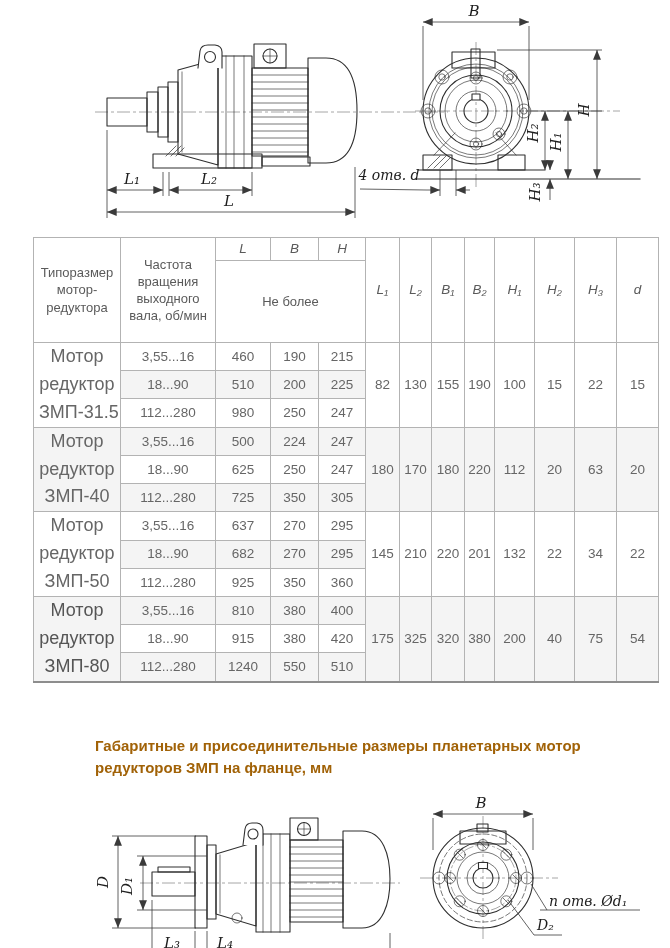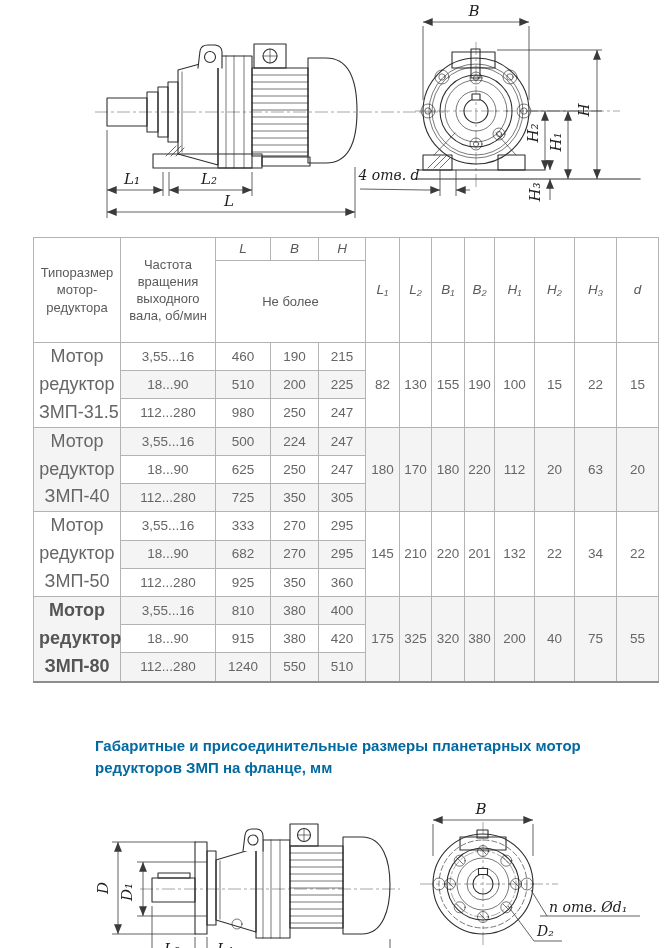--- a/index.html
+++ b/index.html
@@ -19,24 +19,24 @@
   
   table{border-collapse:collapse;table-layout:fixed;width:625px;margin:2px 0 0 33px;
         border:1px solid #9e9e9e;border-bottom:2px solid #8d8d8d;color:#666;}
   td,th{border:1px solid #b3b3b3;text-align:center;vertical-align:middle;padding:0;font-weight:400;}
   thead th{font-size:13px;color:#5a5a5a;line-height:1.32;background:#fff;}
   thead tr.r1 th{height:22px;}
   thead tr.r2 th{height:81px;text-align:center;}
   th.hdim{font-style:italic;font-size:13.5px;}
   tbody td{font-size:13.5px;height:21px;line-height:1;}
   td.grp{font-size:18px;line-height:1.55;padding:0 5px;}
-  td.bold{font-weight:700;color:#555;}
+  td.bold{font-weight:400;color:#555;}
   .shade{background:#f4f4f4;}
   
-  .caption{margin:52px 0 14px 95px;width:520px;font-size:15px;font-weight:700;color:#0369a1;line-height:1.5;}
+  .caption{margin:52px 0 8px 95px;width:520px;font-size:15px;font-weight:700;color:#a16207;line-height:1.5;}
 </style>
 </head>
 <body>
 
 <div class="page">
 
   <svg width="670" height="235" viewBox="0 0 670 235">
     <defs>
       <marker id="ar" markerUnits="userSpaceOnUse" markerWidth="11" markerHeight="11" viewBox="0 0 10 10" refX="9.4" refY="5" orient="auto-start-reverse">
         <path d="M0.6,1.4 L9.4,5 L0.6,8.6 Z" fill="#3a3a3a"></path>
@@ -274,21 +274,21 @@
         </tr>
         <tr>
           <td class=" shade">112...280</td>
           <td class=" shade">725</td>
           <td class=" shade">350</td>
           <td class=" shade">305</td>
         </tr>
         <tr>
           <td class="grp" rowspan="3">Мотор редуктор ЗМП-50</td>
           <td class="">3,55...16</td>
-          <td class="">333</td>
+          <td class="">637</td>
           <td class="">270</td>
           <td class="">295</td>
           <td class="" rowspan="3">145</td>
           <td class="" rowspan="3">210</td>
           <td class="" rowspan="3">220</td>
           <td class="" rowspan="3">201</td>
           <td class="" rowspan="3">132</td>
           <td class="" rowspan="3">22</td>
           <td class="" rowspan="3">34</td>
           <td class="" rowspan="3">22</td>
@@ -311,21 +311,21 @@
           <td class=" shade">810</td>
           <td class=" shade">380</td>
           <td class=" shade">400</td>
           <td class=" shade" rowspan="3">175</td>
           <td class=" shade" rowspan="3">325</td>
           <td class=" shade" rowspan="3">320</td>
           <td class=" shade" rowspan="3">380</td>
           <td class=" shade" rowspan="3">200</td>
           <td class=" shade" rowspan="3">40</td>
           <td class=" shade" rowspan="3">75</td>
-          <td class=" shade" rowspan="3">55</td>
+          <td class=" shade" rowspan="3">54</td>
         </tr>
         <tr>
           <td class="">18...90</td>
           <td class="">915</td>
           <td class="">380</td>
           <td class="">420</td>
         </tr>
         <tr>
           <td class=" shade">112...280</td>
           <td class=" shade">1240</td>

